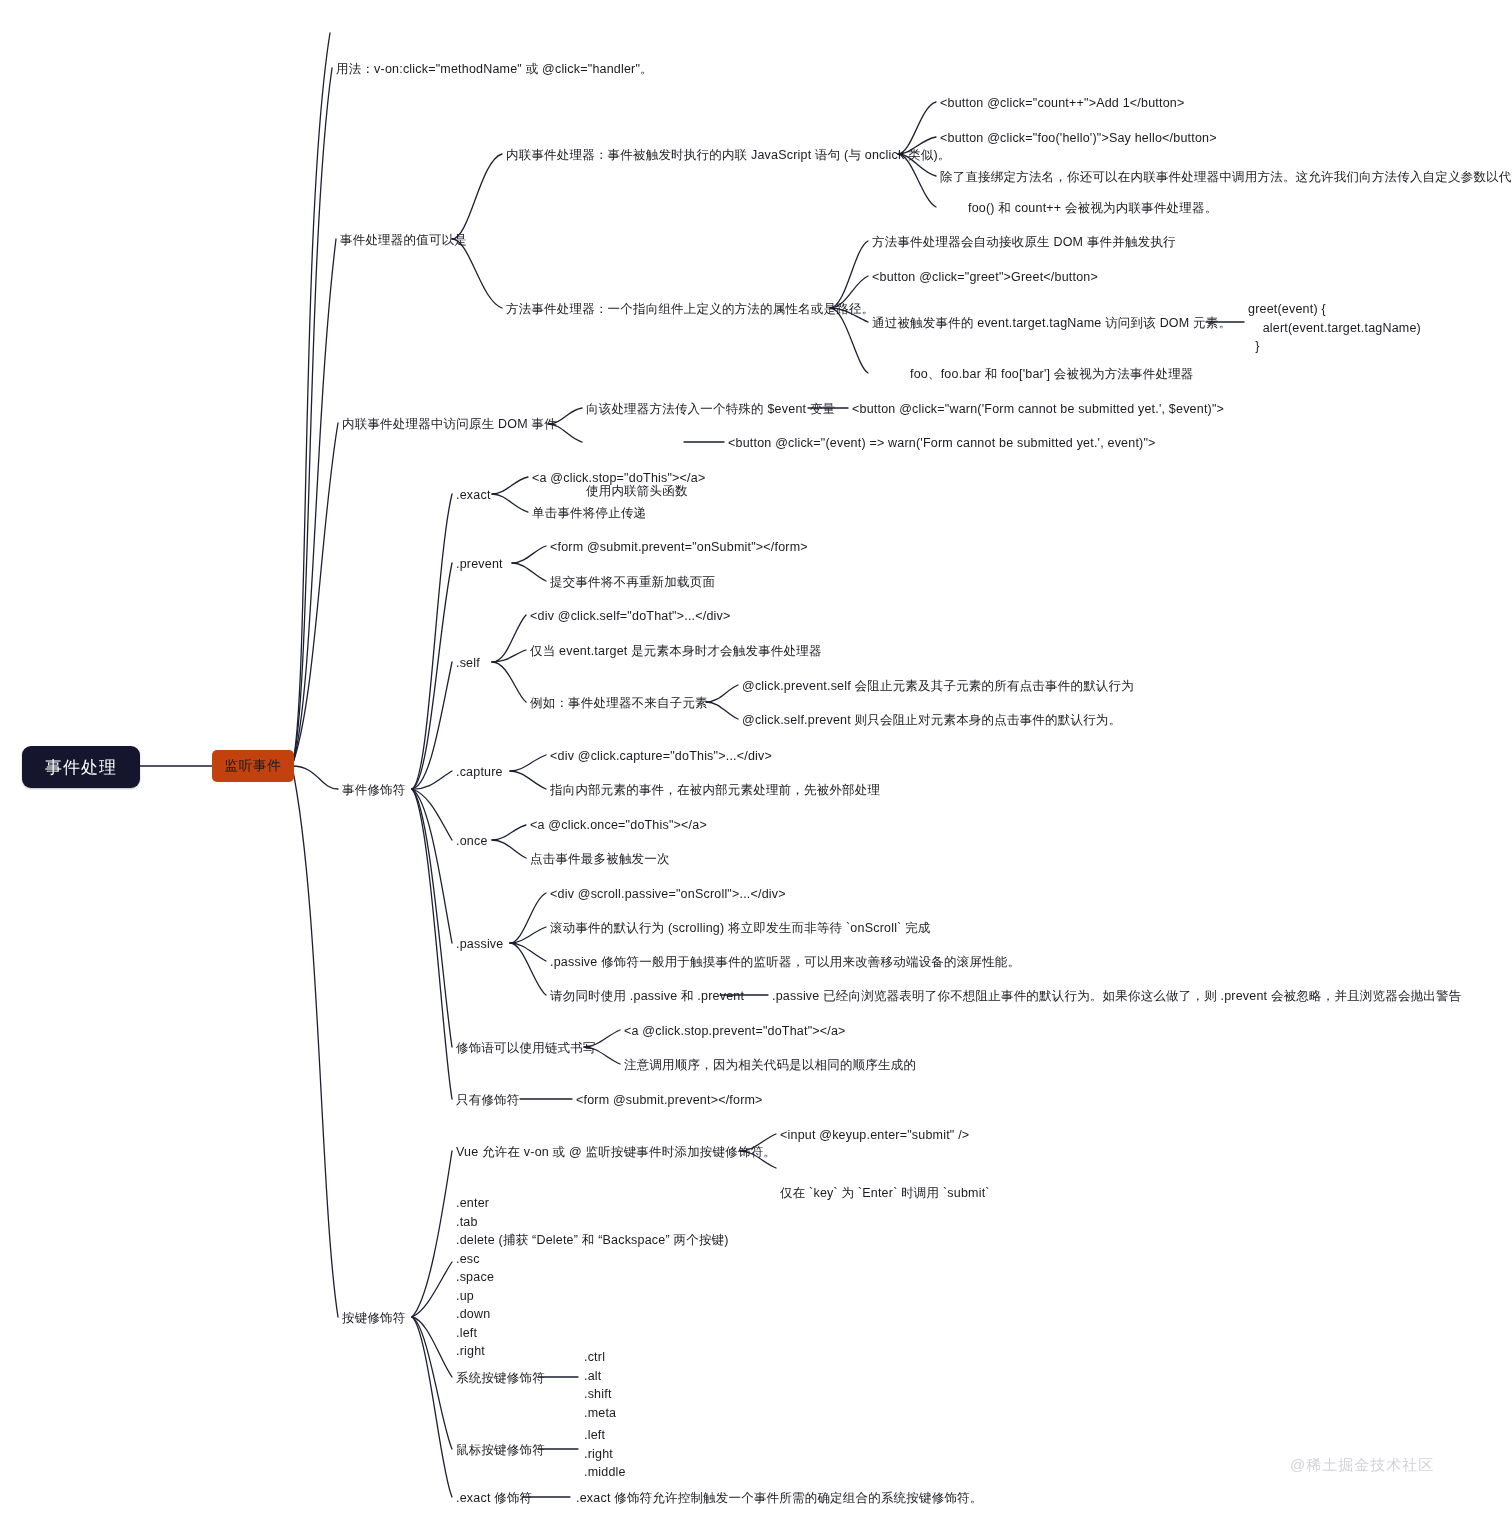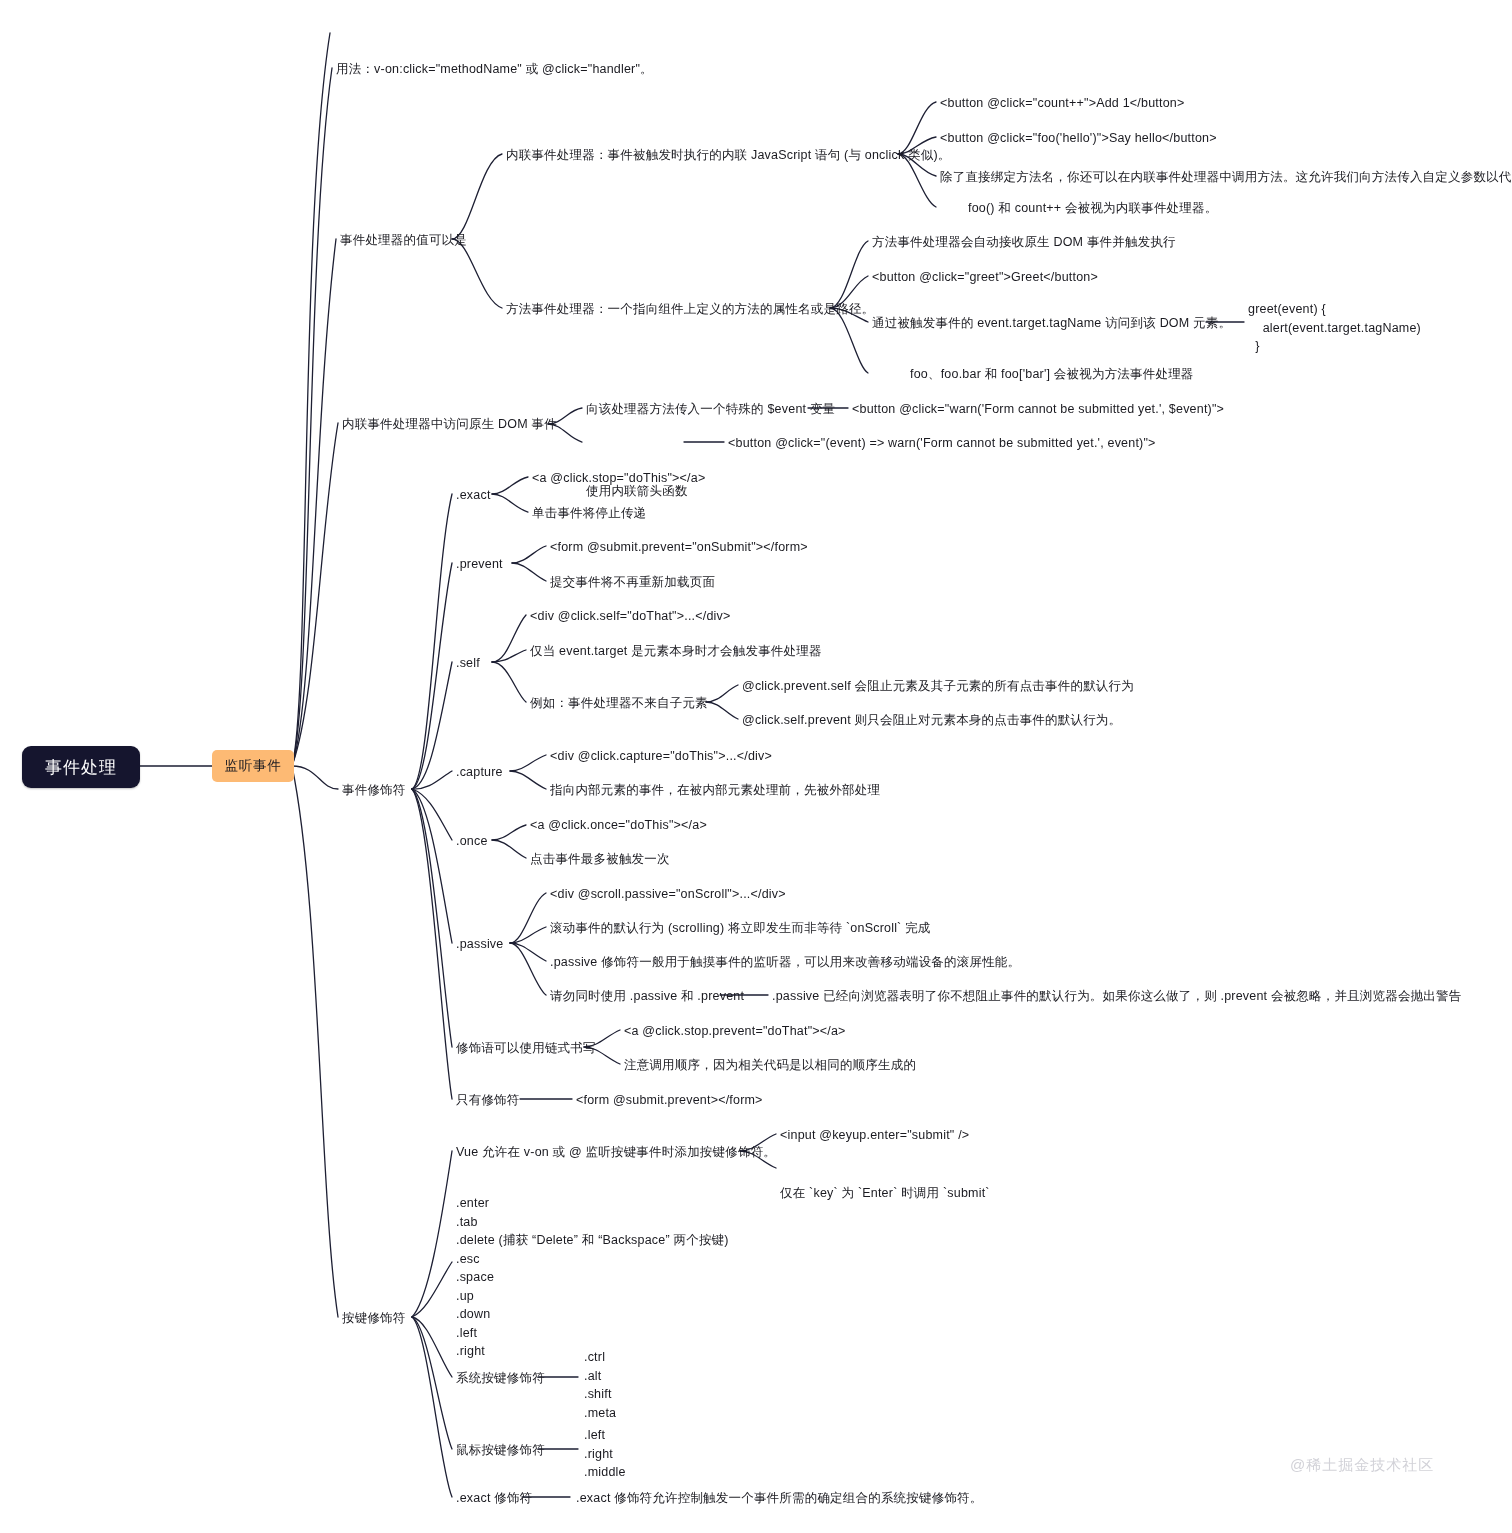--- a/index.html
+++ b/index.html
@@ -41,21 +41,21 @@
     border-radius:9px;
     font-size:17px;
     letter-spacing:1px;
     display:flex;
     align-items:center;
     justify-content:center;
     box-shadow:0 1px 2px rgba(0,0,0,.25);
   }
   .l1{
     position:absolute;
-    background:#fdba74;
+    background:#c2410c;
     border-radius:5px;
     font-size:13.5px;
     color:#1a1a20;
     letter-spacing:.8px;
     display:flex;
     align-items:center;
     justify-content:center;
     white-space:nowrap;
   }
   .multiline{

